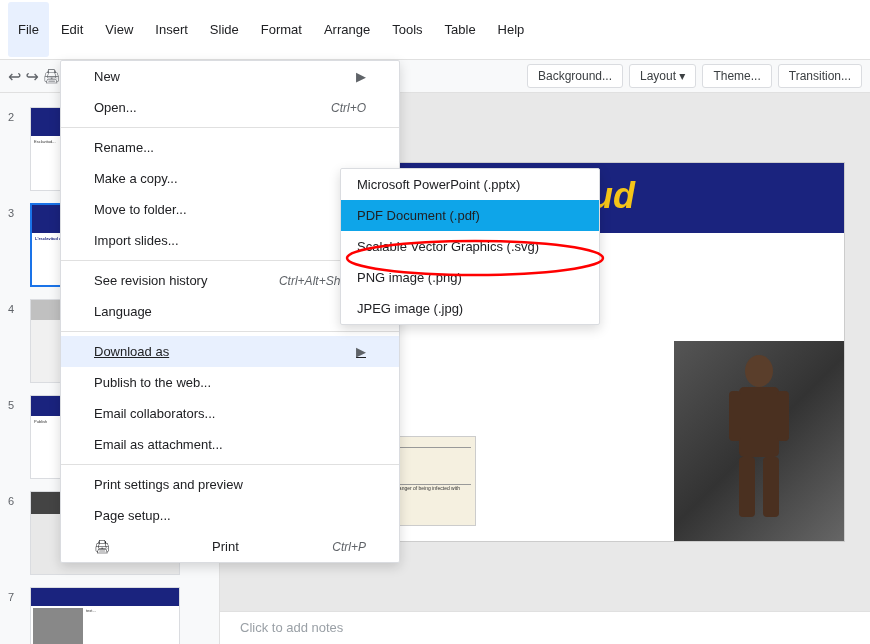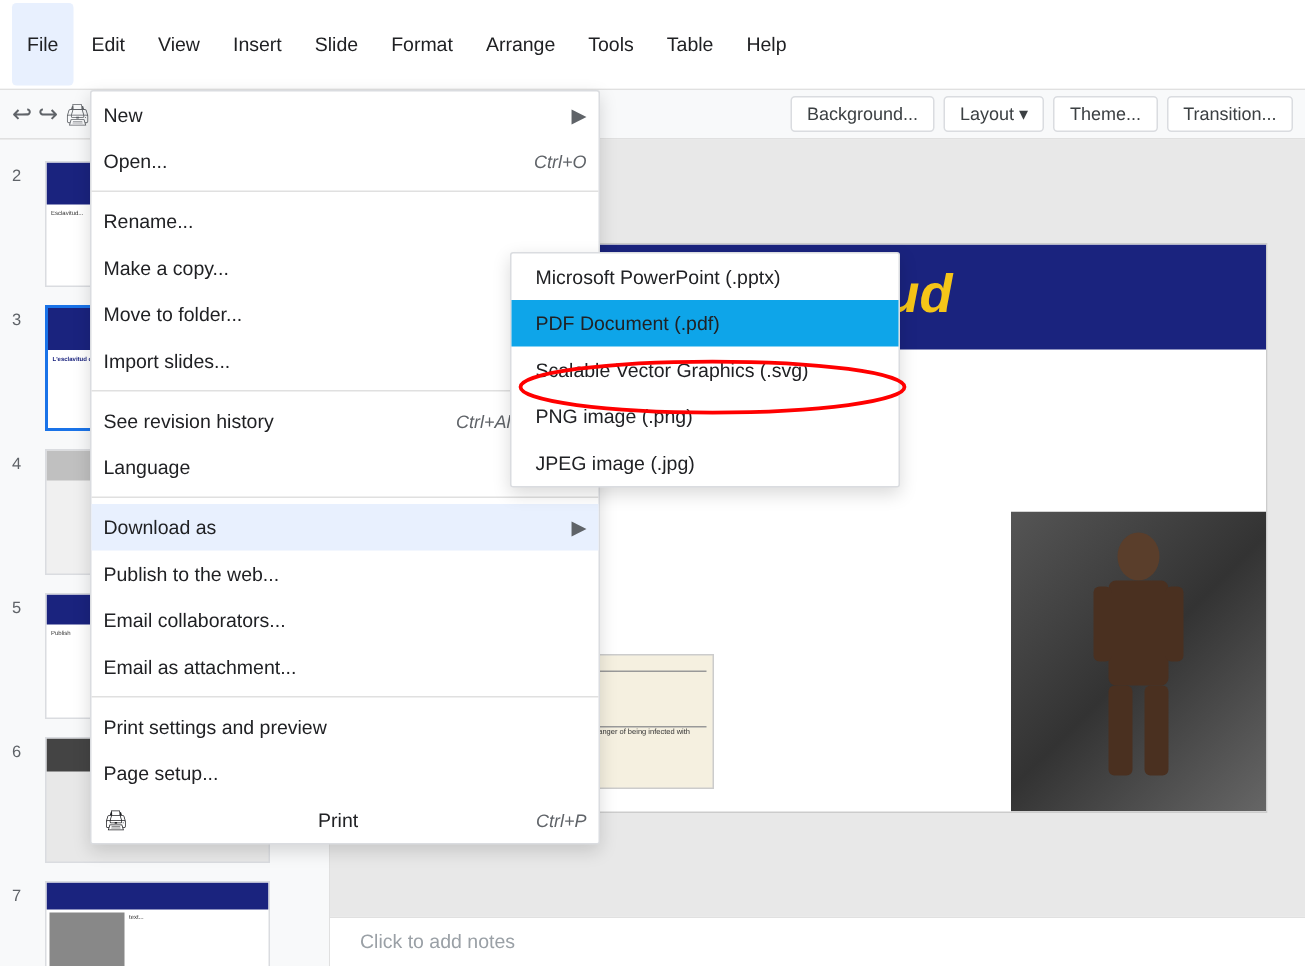--- a/index.html
+++ b/index.html
@@ -44,25 +44,25 @@
     .slide-body { position: absolute; top: 75px; left: 15px; right: 15px; bottom: 10px; }
     .slide-body-text { color: #1a237e; font-size: 11px; line-height: 1.5; font-weight: bold; }
     .slide-image { position: absolute; right: 0; bottom: 0; width: 170px; height: 200px; background: #888; overflow: hidden; }
     .slide-image-inner { width: 100%; height: 100%; background: linear-gradient(135deg, #555 0%, #333 50%, #666 100%); display: flex; align-items: center; justify-content: center; color: #ccc; font-size: 10px; }
     .slide-newspaper { position: absolute; bottom: 5px; left: 15px; width: 200px; height: 90px; background: #f5f0e0; border: 1px solid #ccc; font-size: 6px; color: #333; padding: 4px; overflow: hidden; }
 
     #notes-bar { background: #fff; border-top: 1px solid #e0e0e0; padding: 8px 20px; color: #9aa0a6; font-size: 13px; min-height: 36px; }
 
     
     #file-dropdown { position: absolute; top: 60px; left: 60px; background: #fff; border: 1px solid #dadce0; box-shadow: 0 4px 12px rgba(0,0,0,0.15); z-index: 100; width: 340px; border-radius: 2px; }
-    .dropdown-item { display: flex; align-items: flex-end; padding: 8px 8px; cursor: pointer; color: #202124; justify-content: space-between; }
+    .dropdown-item { display: flex; align-items: flex-end; padding: 8px 33px; cursor: pointer; color: #202124; justify-content: space-between; }
     .dropdown-item .shortcut { color: #5f6368; font-size: 12px; font-style: italic; }
     .dropdown-item .arrow { color: #5f6368; }
     .dropdown-divider { height: 1px; background: #e0e0e0; margin: 4px 0; }
-    .dropdown-item.has-sub { position: relative; }
+    .dropdown-item.has-sub { position: relative; text-decoration: underline; }
 
     
     #download-submenu { position: absolute; top: 168px; left: 340px; background: #fff; border: 1px solid #dadce0; box-shadow: 0 4px 12px rgba(0,0,0,0.15); z-index: 101; width: 260px; border-radius: 2px; }
     .sub-item { padding: 8px 16px; cursor: pointer; color: #202124; }
     .sub-item.highlighted { background: #0ea5e9; }
 
     
     .print-icon { margin-right: 8px; }
   </style>
 </head>

